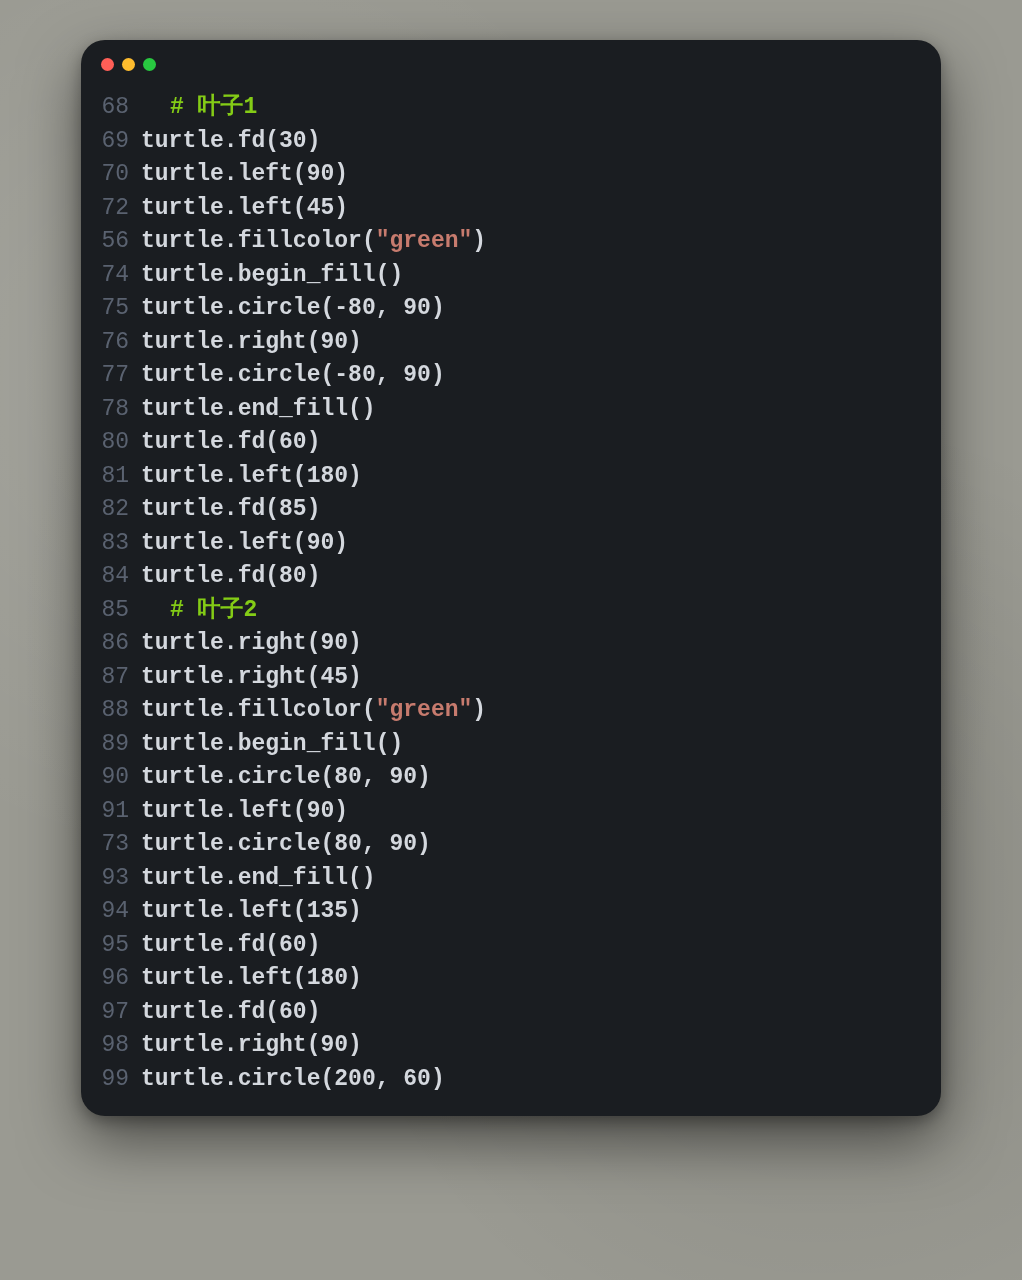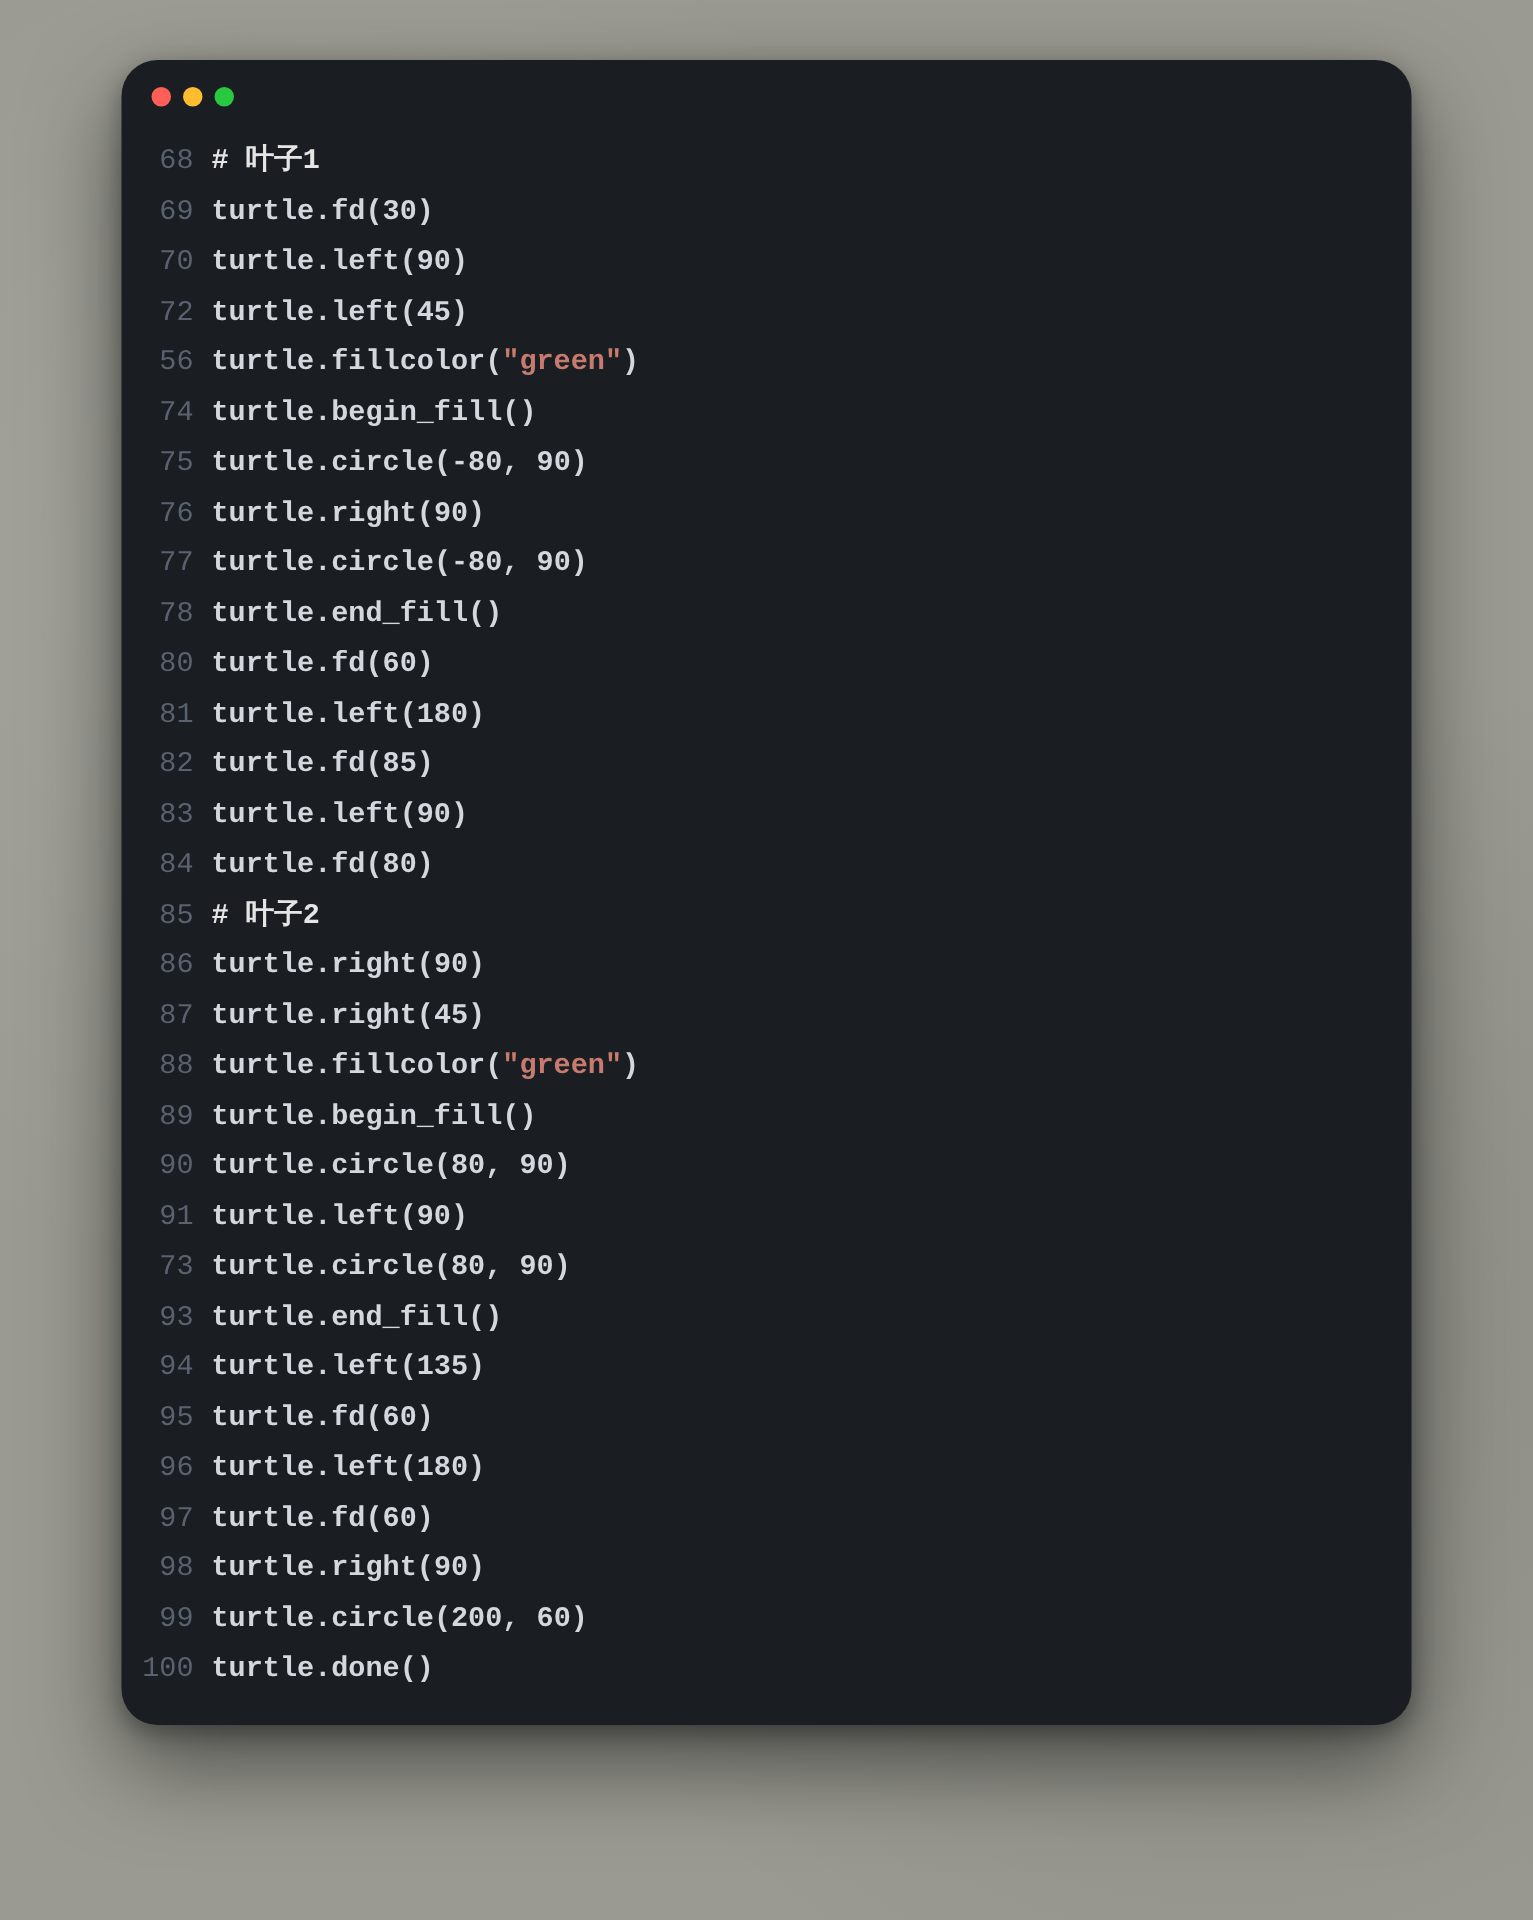--- a/index.html
+++ b/index.html
@@ -41,34 +41,34 @@
     }
     .tl-red { background: #ff5f57; }
     .tl-yellow { background: #febc2e; }
     .tl-green { background: #28c840; }
     .code-area {
       padding: 8px 0 0 0;
     }
     .line {
       display: flex;
       align-items: flex-start;
-      font-size: 19px;
+      font-size: 23px;
       line-height: 33.5px;
       font-weight: 600;
       white-space: pre;
     }
     .lineno {
       color: #5a6270;
       text-align: right;
       width: 60px;
       padding-right: 12px;
       flex-shrink: 0;
       font-weight: 500;
     }
-    .comment { color: #e5e5e5; }
+    .comment { color: #84cc16; margin-left: 29px; }
     .identifier { color: #d4d8de; }
     .punct { color: #d4d8de; }
     .number { color: #d4d8de; margin-top: 29px; }
     .string { color: #c77b6e; }
   </style>
 </head>
 <body>
 
 <div class="window">
   <div class="titlebar">
@@ -100,15 +100,14 @@
       <div class="line"><span class="lineno">90</span><span><span class="identifier">turtle</span><span class="punct">.</span><span class="identifier">circle</span><span class="punct">(</span><span class="number">80</span><span class="punct">, </span><span class="number">90</span><span class="punct">)</span></span></div>
       <div class="line"><span class="lineno">91</span><span><span class="identifier">turtle</span><span class="punct">.</span><span class="identifier">left</span><span class="punct">(</span><span class="number">90</span><span class="punct">)</span></span></div>
       <div class="line"><span class="lineno">73</span><span><span class="identifier">turtle</span><span class="punct">.</span><span class="identifier">circle</span><span class="punct">(</span><span class="number">80</span><span class="punct">, </span><span class="number">90</span><span class="punct">)</span></span></div>
       <div class="line"><span class="lineno">93</span><span><span class="identifier">turtle</span><span class="punct">.</span><span class="identifier">end_fill</span><span class="punct">()</span></span></div>
       <div class="line"><span class="lineno">94</span><span><span class="identifier">turtle</span><span class="punct">.</span><span class="identifier">left</span><span class="punct">(</span><span class="number">135</span><span class="punct">)</span></span></div>
       <div class="line"><span class="lineno">95</span><span><span class="identifier">turtle</span><span class="punct">.</span><span class="identifier">fd</span><span class="punct">(</span><span class="number">60</span><span class="punct">)</span></span></div>
       <div class="line"><span class="lineno">96</span><span><span class="identifier">turtle</span><span class="punct">.</span><span class="identifier">left</span><span class="punct">(</span><span class="number">180</span><span class="punct">)</span></span></div>
       <div class="line"><span class="lineno">97</span><span><span class="identifier">turtle</span><span class="punct">.</span><span class="identifier">fd</span><span class="punct">(</span><span class="number">60</span><span class="punct">)</span></span></div>
       <div class="line"><span class="lineno">98</span><span><span class="identifier">turtle</span><span class="punct">.</span><span class="identifier">right</span><span class="punct">(</span><span class="number">90</span><span class="punct">)</span></span></div>
       <div class="line"><span class="lineno">99</span><span><span class="identifier">turtle</span><span class="punct">.</span><span class="identifier">circle</span><span class="punct">(</span><span class="number">200</span><span class="punct">, </span><span class="number">60</span><span class="punct">)</span></span></div>
-      <div class="line"><span class="lineno">100</span><span><span class="identifier">turtle</span><span class="punct">.</span><span class="identifier">done</span><span class="punct">()</span></span></div>
     </div>
 </div>
 
 </body></html>

